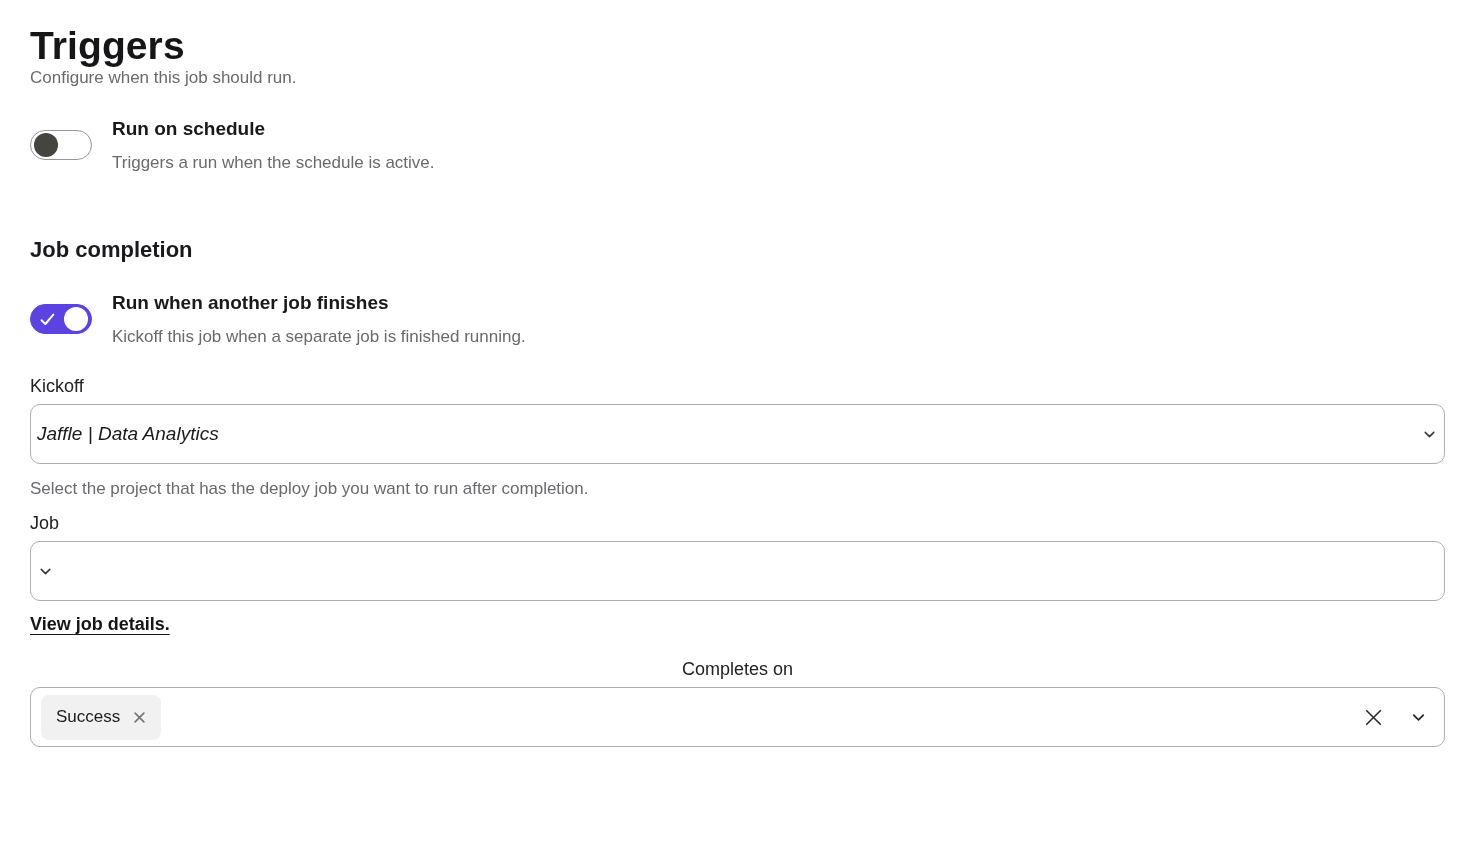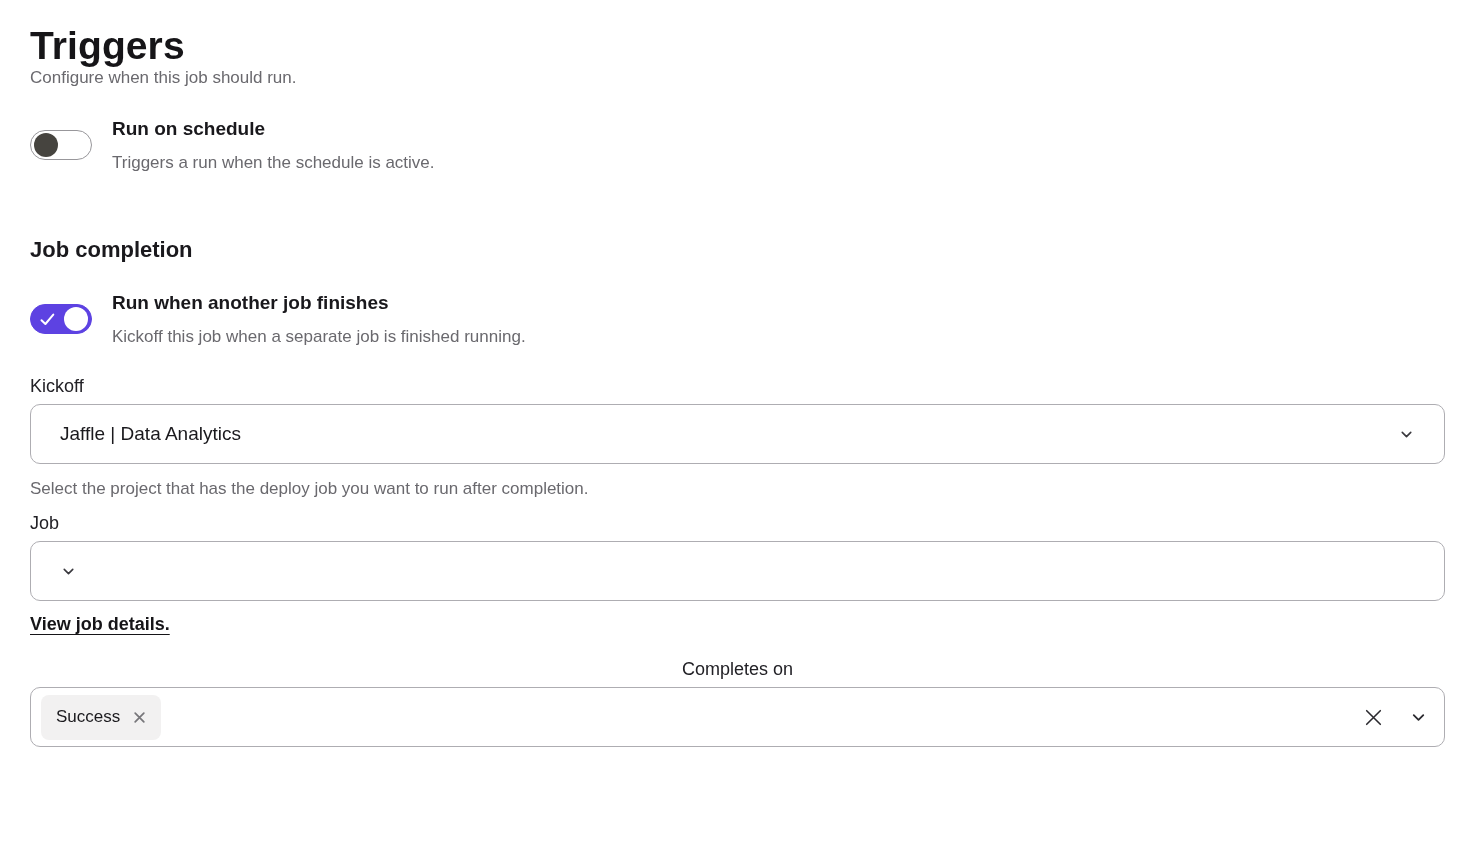--- a/index.html
+++ b/index.html
@@ -102,22 +102,23 @@
 
   .select-box {
     margin-top: 7px;
     height: 60px;
     width: 100%;
     border: 1px solid #aeadb2;
     border-radius: 10px;
     background: #ffffff;
     display: flex;
     align-items: center;
-    padding: 0 29px;
-    cursor: pointer;
+    padding: 0 6px;
+    cursor: pointer;
+    font-style: italic;
   }
   .select-value {
     font-size: 19px;
     color: #1a191d;
     flex: 1 1 auto;
   }
   .chevron { flex: 0 0 auto; display: flex; align-items: center; }
 
   .field-helper {
     margin-top: 13px;

